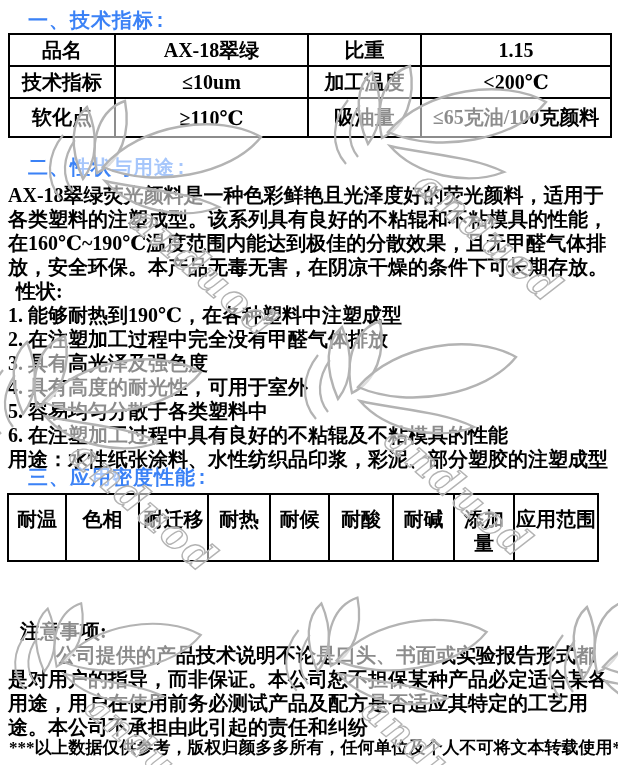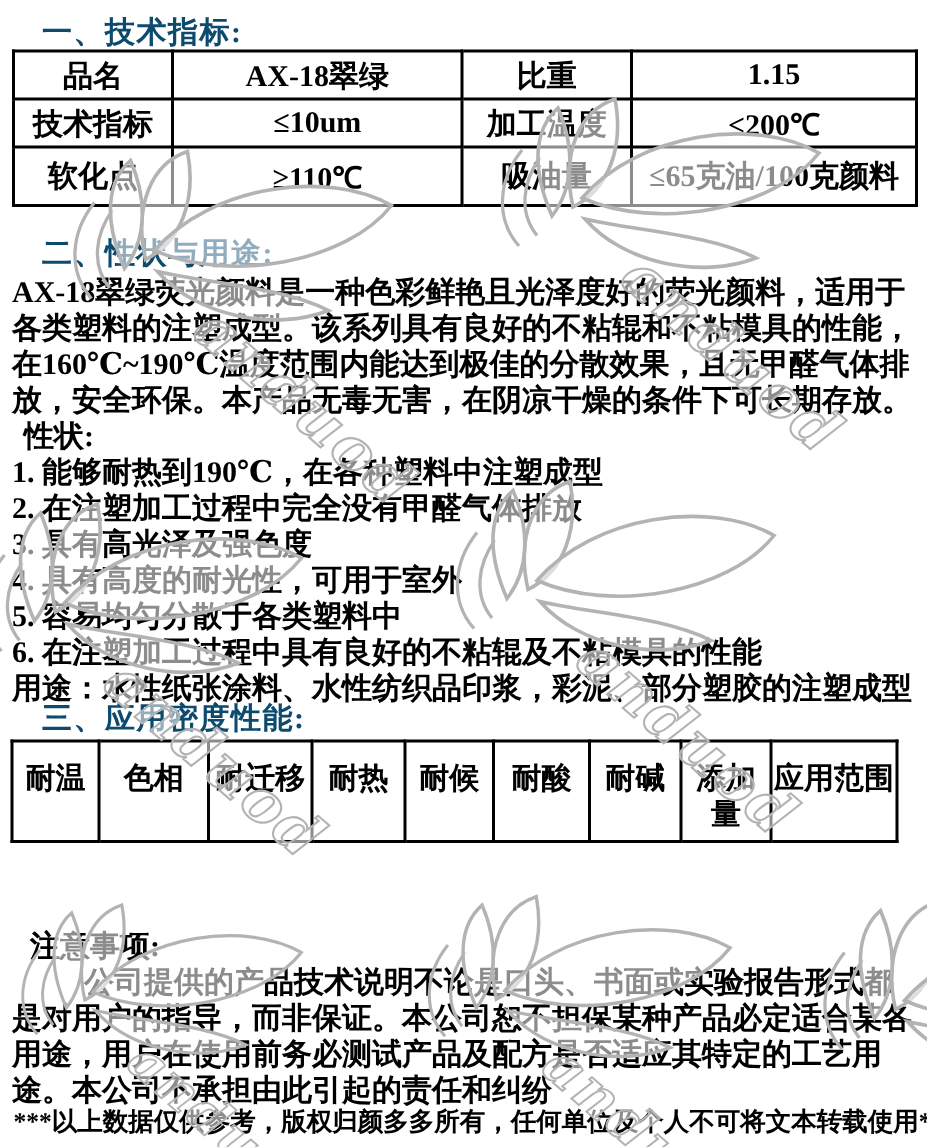--- a/index.html
+++ b/index.html
@@ -3,29 +3,29 @@
 <meta charset="utf-8">
 <style>
   html,body{margin:0;padding:0;background:#fff;}
   .page{
     position:relative;width:618px;height:765px;background:#fff;overflow:hidden;
     font-family:"Liberation Serif","DejaVu Serif",serif;
     font-weight:bold;color:#000;
   }
   
   .sec-heading{
-    position:absolute;left:28px;color:#0c4a6e;font-size:20px;line-height:22px;
-    font-family:Liberation Serif, serif;font-weight:bold;letter-spacing:1px;
+    position:absolute;left:28px;color:#3b82f6;font-size:20px;line-height:22px;
+    font-family:Liberation Mono, monospace;font-weight:bold;letter-spacing:1px;
     white-space:nowrap;z-index:1;
   }
   #h1{top:11px;}
   #h3{top:468px;}
   #h2{top:158px;}
   
-  table{border-collapse:collapse;table-layout:fixed;position:absolute;z-index:1;background:transparent;font-family:Liberation Serif, serif;}
+  table{border-collapse:collapse;table-layout:fixed;position:absolute;z-index:1;background:transparent;}
   td,th{border:2px solid #000;text-align:center;font-size:20px;font-weight:bold;padding:0;overflow:hidden;}
   #spec-table{left:8px;top:33px;}
   #spec-table tr:nth-child(1) td{height:30px;}
   #spec-table tr:nth-child(2) td{height:30px;}
   #spec-table tr:nth-child(3) td{height:37px;}
   #perf-table{left:7px;top:493px;}
   #perf-table th{height:53px;vertical-align:top;padding-top:12px;font-weight:bold;line-height:24px;}
   #perf-table td{height:59px;vertical-align:top;padding-top:4px;line-height:24px;}
   
   .textblock{position:absolute;left:8px;width:604px;font-size:20px;line-height:24px;z-index:1;}

